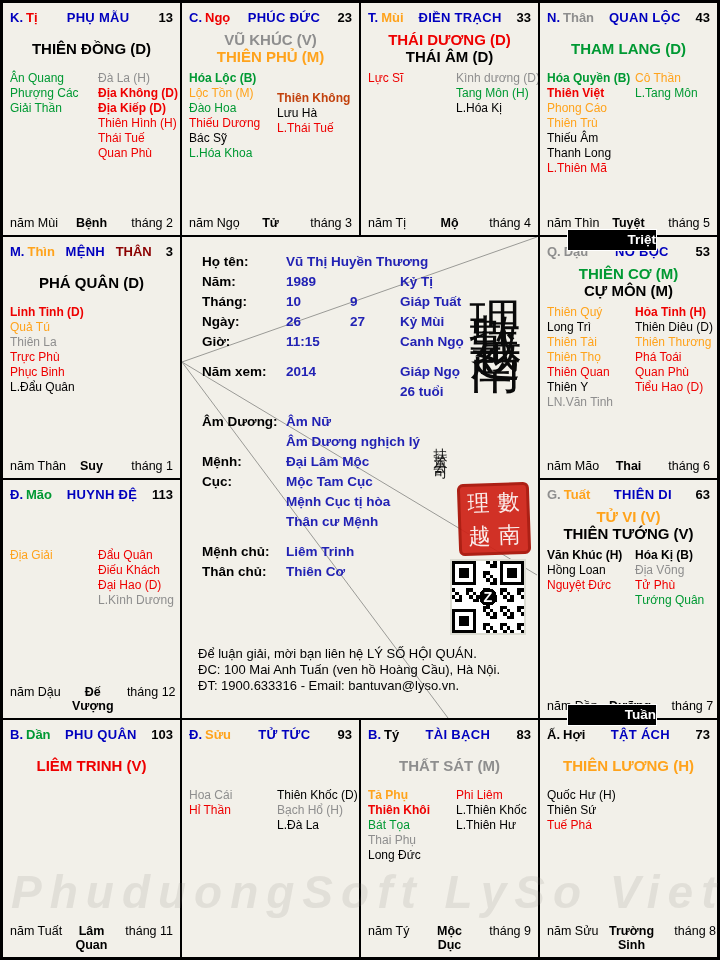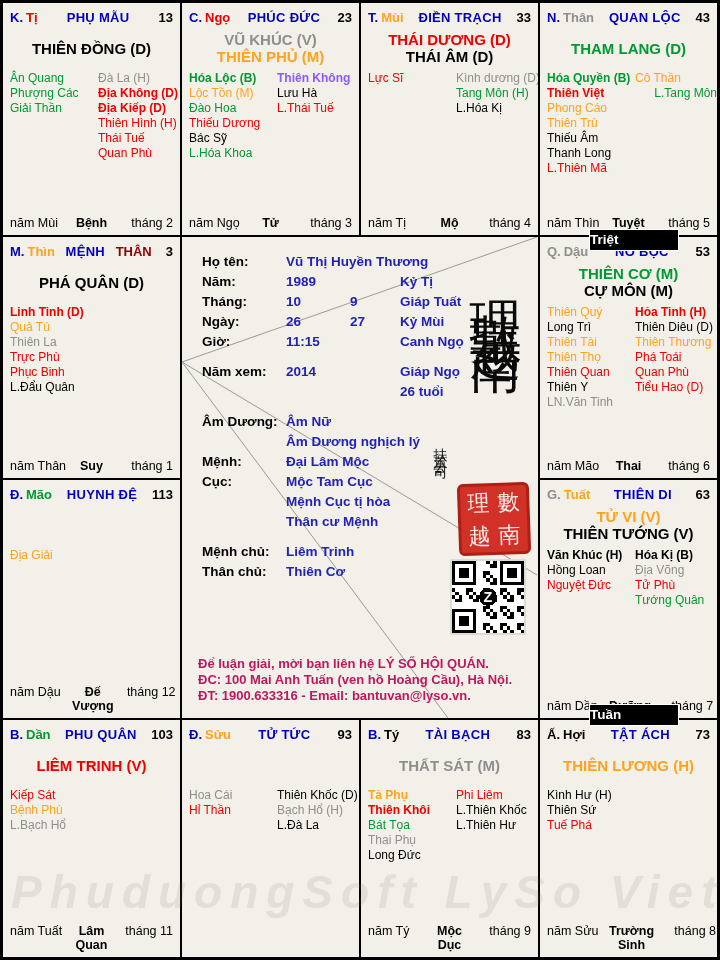--- a/index.html
+++ b/index.html
@@ -29,36 +29,36 @@
   .fthang{width:62px; flex:none; text-align:right;}
 
   .center{grid-column:2/4; grid-row:2/4; background:#F2F0E9; position:relative; overflow:hidden;}
   .info{position:absolute; top:14px; left:0; right:0; z-index:2;}
   .irow{display:flex; align-items:center; height:20px; padding-left:20px; font-size:13.5px; font-weight:bold;}
   .irow .lab{width:84px; flex:none; color:#000;}
   .irow .v1{min-width:64px; color:#2222B4;}
   .irow .v2{width:50px; flex:none; color:#2222B4;}
   .irow .v3{flex:1; color:#2222B4;}
   .gap{height:10px;}
-  .contact{position:absolute; left:16px; bottom:14px; z-index:2; color:#be185d; font-weight:bold; font-size:13px; line-height:16px; white-space:nowrap;}
+  .contact{position:absolute; left:16px; bottom:24px; z-index:2; color:#000000; font-weight:normal; font-size:13px; line-height:16px; white-space:nowrap;}
   .aspect-lines{position:absolute; left:0; top:0; z-index:1;}
 
   .calligraphy{position:absolute; right:16px; top:22px; z-index:2; writing-mode:vertical-rl; text-orientation:upright;
     font-family:"DejaVu Serif","Liberation Serif",serif; font-size:52px; line-height:1.0; letter-spacing:14px; color:#0a0a0a;}
   .company{position:absolute; right:88px; top:200px; z-index:2; writing-mode:vertical-rl; text-orientation:upright;
     font-family:"DejaVu Serif","Liberation Serif",serif; font-size:14px; letter-spacing:6px; color:#111;}
   .seal{position:absolute; right:8px; top:246px; width:72px; height:72px; z-index:3;
     background:#cf2318; border:3px solid #a81106; border-radius:6px; box-sizing:border-box;
     transform:rotate(-2deg); opacity:0.93; display:flex; flex-wrap:wrap; align-items:center; justify-content:center;}
   .seal span{width:30px; height:30px; color:rgba(255,255,255,0.92); font-size:22px; line-height:30px; text-align:center;
     font-family:"DejaVu Serif",serif; overflow:hidden;}
   .qr{position:absolute; right:12px; top:322px; width:72px; height:72px; z-index:2; background:#fff; border:2px solid #dcdcd2;}
 
-  .tab{position:absolute; left:586px; width:90px; box-sizing:border-box; background:#000; color:#fff;
-    text-align:left; font-weight:bold; font-size:13.5px; padding:2px 0 3px 0; z-index:6; border:1px solid #fff;}
+  .tab{position:absolute; left:564px; width:90px; box-sizing:border-box; background:#000; color:#fff;
+    text-align:right; font-weight:bold; font-size:13.5px; padding:2px 0 3px 0; z-index:6; border:1px solid #fff;}
   .tab.triet{top:226px;}
   .tab.tuan{top:701px;}
 
   .watermark{position:absolute; left:8px; bottom:38px; z-index:4; pointer-events:none; white-space:nowrap;
     font-size:46px; font-weight:bold; font-style:italic; letter-spacing:8px; color:rgba(125,123,110,0.14);}
 </style>
 </head>
 <body>
 
 <div class="board">
@@ -109,21 +109,21 @@
     <div class="star-cols">
       <div class="col-l">
           <div class="star b" style="color: rgb(0, 153, 51);">Hóa Lộc (B)</div>
           <div class="star" style="color: rgb(255, 163, 28);">Lộc Tồn (M)</div>
           <div class="star" style="color: rgb(0, 153, 51);">Đào Hoa</div>
           <div class="star" style="color: rgb(238, 0, 0);">Thiếu Dương</div>
           <div class="star" style="color: rgb(0, 0, 0);">Bác Sỹ</div>
           <div class="star" style="color: rgb(0, 153, 51);">L.Hóa Khoa</div>
         </div>
       <div class="col-r">
-          <div class="star b" style="color: #8b5cf6;">Thiên Không</div>
+          <div class="star b" style="color: #c2410c; margin-top: 20px;">Thiên Không</div>
           <div class="star" style="color: rgb(0, 0, 0);">Lưu Hà</div>
           <div class="star" style="color: rgb(238, 0, 0);">L.Thái Tuế</div>
         </div>
     </div>
     <div class="cell-footer">
       <span class="fnam">năm Ngọ</span>
       <span class="fstage">Tử</span>
       <span class="fthang">tháng 3</span>
     </div>
   </div>
@@ -171,21 +171,21 @@
           <div class="star b" style="color: rgb(0, 153, 51);">Hóa Quyền (B)</div>
           <div class="star b" style="color: rgb(238, 0, 0);">Thiên Việt</div>
           <div class="star" style="color: rgb(255, 163, 28);">Phong Cáo</div>
           <div class="star" style="color: rgb(255, 163, 28);">Thiên Trù</div>
           <div class="star" style="color: rgb(0, 0, 0);">Thiếu Âm</div>
           <div class="star" style="color: rgb(0, 0, 0);">Thanh Long</div>
           <div class="star" style="color: rgb(238, 0, 0);">L.Thiên Mã</div>
         </div>
       <div class="col-r">
           <div class="star" style="color: rgb(255, 163, 28);">Cô Thần</div>
-          <div class="star" style="color: rgb(0, 153, 51); text-align: right;">L.Tang Môn</div>
+          <div class="star" style="color: rgb(0, 153, 51);">L.Tang Môn</div>
         </div>
     </div>
     <div class="cell-footer">
       <span class="fnam">năm Thìn</span>
       <span class="fstage">Tuyệt</span>
       <span class="fthang">tháng 5</span>
     </div>
   </div>
 
   <div class="cell">
@@ -470,20 +470,26 @@
       <span class="stem" style="color: rgb(0, 0, 190);">Đ.</span>
       <span class="branch" style="color: rgb(0, 153, 51);">Mão</span>
       <span class="palace-name">HUYNH ĐỆ</span>
       <span class="palace-num">113</span>
     </div>
     <div class="main-stars"></div>
     <div class="star-cols">
       <div class="col-l">
           <div class="star" style="color: rgb(255, 163, 28);">Địa Giải</div>
         </div>
+      <div class="col-r">
+          <div class="star" style="color: rgb(238, 0, 0);">Đẩu Quân</div>
+          <div class="star" style="color: rgb(238, 0, 0);">Điếu Khách</div>
+          <div class="star" style="color: rgb(238, 0, 0);">Đại Hao (D)</div>
+          <div class="star" style="color: rgb(142, 142, 142);">L.Kình Dương</div>
+        </div>
     </div>
     <div class="cell-footer">
       <span class="fnam">năm Dậu</span>
       <span class="fstage">Đế Vượng</span>
       <span class="fthang">tháng 12</span>
     </div>
   </div>
 
   <div class="cell">
     <div class="cell-header">
@@ -520,25 +526,20 @@
     <div class="cell-header">
       <span class="stem" style="color: rgb(0, 0, 190);">B.</span>
       <span class="branch" style="color: rgb(0, 153, 51);">Dần</span>
       <span class="palace-name">PHU QUÂN</span>
       <span class="palace-num">103</span>
     </div>
     <div class="main-stars">
         <div class="main-star" style="color: rgb(238, 0, 0);">LIÊM TRINH (V)</div>
       </div>
     <div class="star-cols">
-      <div class="col-r">
-          <div class="star" style="color: rgb(238, 0, 0);">Kiếp Sát</div>
-          <div class="star" style="color: rgb(255, 163, 28);">Bệnh Phù</div>
-          <div class="star" style="color: rgb(142, 142, 142);">L.Bạch Hổ</div>
-        </div>
     </div>
     <div class="cell-footer">
       <span class="fnam">năm Tuất</span>
       <span class="fstage">Lâm Quan</span>
       <span class="fthang">tháng 11</span>
     </div>
   </div>
 
   <div class="cell">
     <div class="cell-header">
@@ -597,21 +598,21 @@
       <span class="stem" style="color: rgb(0, 0, 0);">Ấ.</span>
       <span class="branch" style="color: rgb(0, 0, 0);">Hợi</span>
       <span class="palace-name">TẬT ÁCH</span>
       <span class="palace-num">73</span>
     </div>
     <div class="main-stars">
         <div class="main-star" style="color: rgb(255, 163, 28);">THIÊN LƯƠNG (H)</div>
       </div>
     <div class="star-cols">
       <div class="col-r">
-          <div class="star" style="color: rgb(0, 0, 0);">Kình Hư (H)</div>
+          <div class="star" style="color: rgb(0, 0, 0);">Quốc Hư (H)</div>
           <div class="star" style="color: rgb(0, 0, 0);">Thiên Sứ</div>
           <div class="star" style="color: rgb(238, 0, 0);">Tuế Phá</div>
         </div>
     </div>
     <div class="cell-footer">
       <span class="fnam">năm Sửu</span>
       <span class="fstage">Trường Sinh</span>
       <span class="fthang">tháng 8</span>
     </div>
   </div>

